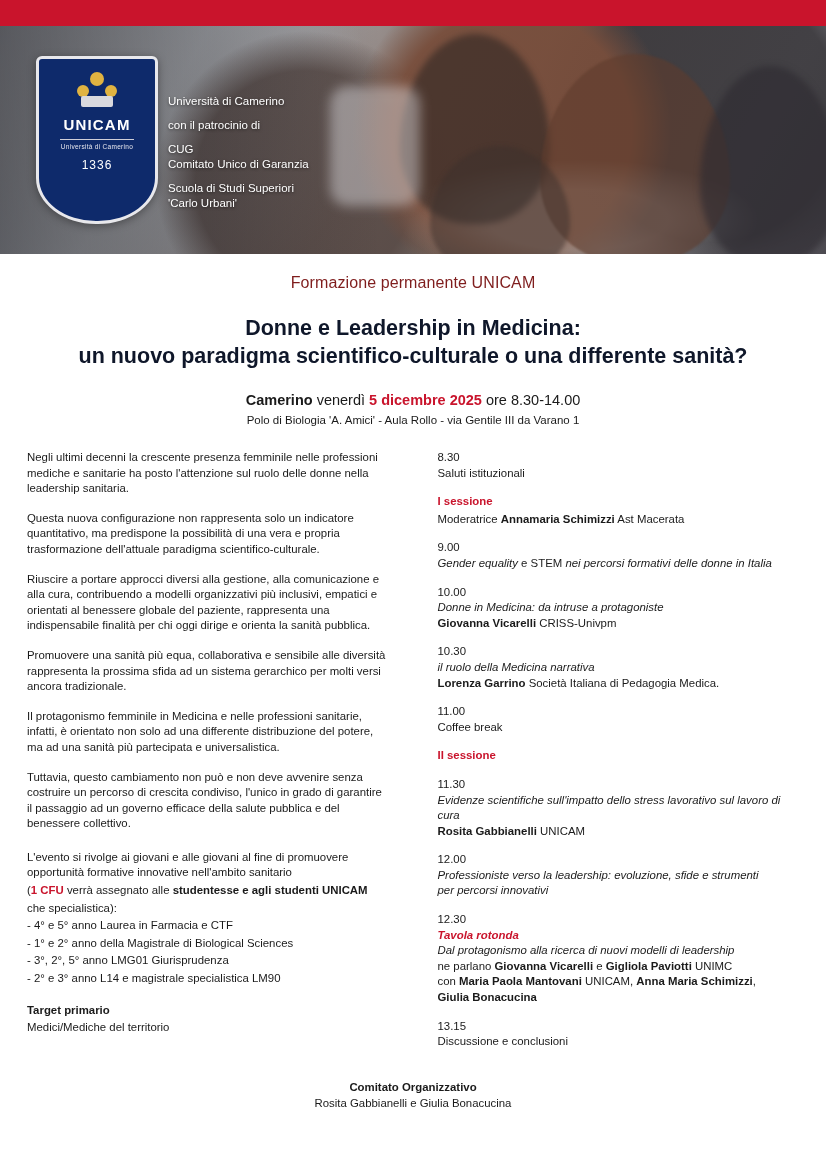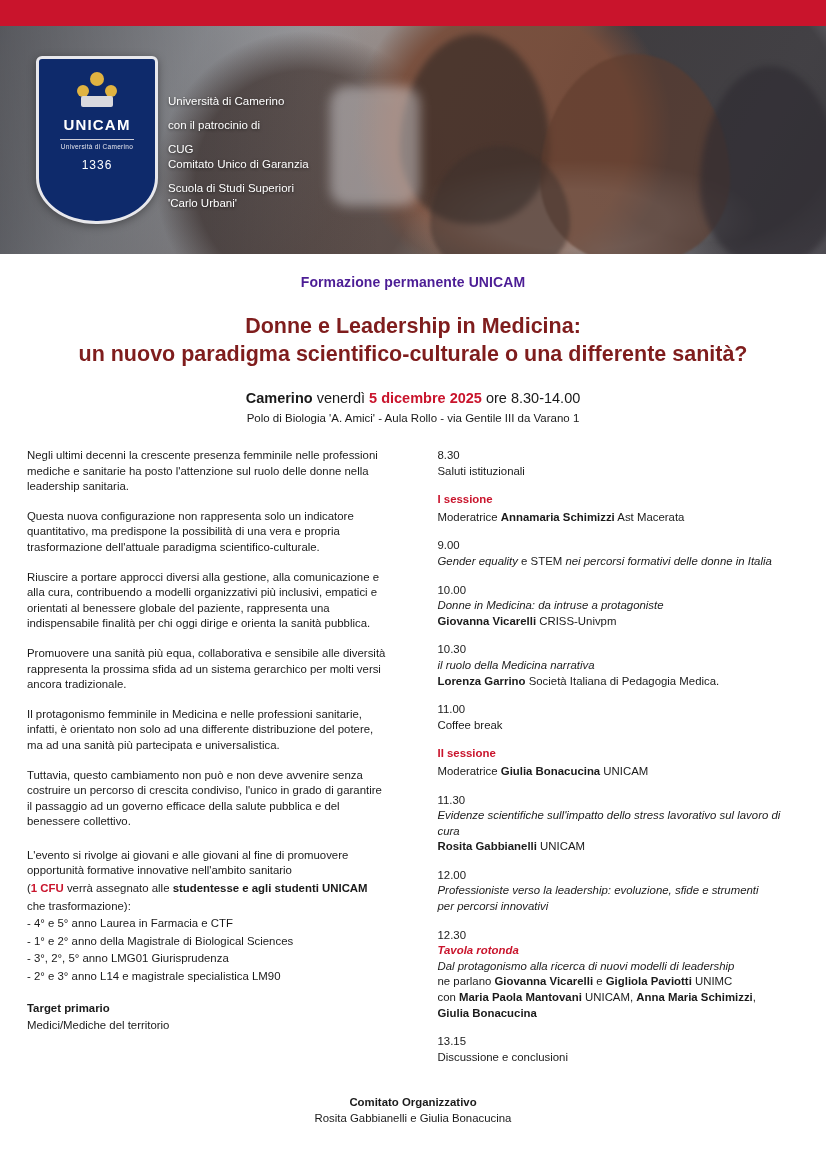--- a/index.html
+++ b/index.html
@@ -124,27 +124,27 @@
     text-shadow: 0 1px 3px rgba(0,0,0,0.55);
   }
   .hero-text .gap { height: 9px; }
 
   
   .titles {
     text-align: center;
     padding-top: 20px;
   }
   .kicker {
-    font-size: 14px;
-    font-weight: 700;
-    color: #4c1d95;
+    font-size: 16px;
+    font-weight: 400;
+    color: #7f1d1d;
     letter-spacing: 0.1px;
   }
   .main-title {
-    color: #7f1d1d;
+    color: #0f172a;
     font-weight: 700;
     font-size: 21.5px;
     line-height: 28px;
     margin-top: 22px;
   }
   .event-line {
     margin-top: 22px;
     font-size: 14.5px;
   }
   .event-line b { font-weight: 700; }
@@ -258,21 +258,21 @@
     <div class="col">
       <p>Negli ultimi decenni la crescente presenza femminile nelle professioni mediche e sanitarie ha posto l'attenzione sul ruolo delle donne nella leadership sanitaria.</p>
       <p>Questa nuova configurazione non rappresenta solo un indicatore quantitativo, ma predispone la possibilità di una vera e propria trasformazione dell'attuale paradigma scientifico-culturale.</p>
       <p>Riuscire a portare approcci diversi alla gestione, alla comunicazione e alla cura, contribuendo a modelli organizzativi più inclusivi, empatici e orientati al benessere globale del paziente, rappresenta una indispensabile finalità per chi oggi dirige e orienta la sanità pubblica.</p>
       <p>Promuovere una sanità più equa, collaborativa e sensibile alle diversità rappresenta la prossima sfida ad un sistema gerarchico per molti versi ancora tradizionale.</p>
       <p>Il protagonismo femminile in Medicina e nelle professioni sanitarie, infatti, è orientato non solo ad una differente distribuzione del potere, ma ad una sanità più partecipata e universalistica.</p>
       <p>Tuttavia, questo cambiamento non può e non deve avvenire senza costruire un percorso di crescita condiviso, l'unico in grado di garantire il passaggio ad un governo efficace della salute pubblica e del benessere collettivo.</p>
 
       <p class="no-gap" style="margin-top:18px;">L'evento si rivolge ai giovani e alle giovani al fine di promuovere opportunità formative innovative nell'ambito sanitario</p>
       <p class="no-gap"><span>(</span><span class="red b">1 CFU</span><span> verrà assegnato alle </span><span class="b">studentesse e agli studenti UNICAM</span></p>
-      <p class="no-gap">che trasformazione):</p>
+      <p class="no-gap">che specialistica):</p>
       <p class="no-gap">- 4° e 5° anno Laurea in Farmacia e CTF</p>
       <p class="no-gap">- 1° e 2° anno della Magistrale di Biological Sciences</p>
       <p class="no-gap">- 3°, 2°, 5° anno LMG01 Giurisprudenza</p>
       <p class="no-gap">- 2° e 3° anno L14 e magistrale specialistica LM90</p>
 
       <p class="b no-gap targ" style="margin-top:16px;">Target primario</p>
       <p>Medici/Mediche del territorio</p>
     </div>
 
     <div class="col">
@@ -304,21 +304,20 @@
         <div><span class="b">Lorenza Garrino</span><span> Società Italiana di Pedagogia Medica.</span></div>
       </div>
 
       <div class="item">
         <div class="time">11.00</div>
         <div>Coffee break</div>
       </div>
 
       <div class="item">
         <div class="sess-head">II sessione</div>
-        <div><span>Moderatrice </span><span class="b">Giulia Bonacucina</span><span> UNICAM</span></div>
       </div>
 
       <div class="item">
         <div class="time">11.30</div>
         <div class="i">Evidenze scientifiche sull'impatto dello stress lavorativo sul lavoro di cura</div>
         <div><span class="b">Rosita Gabbianelli</span><span> UNICAM</span></div>
       </div>
 
       <div class="item">
         <div class="time">12.00</div>

